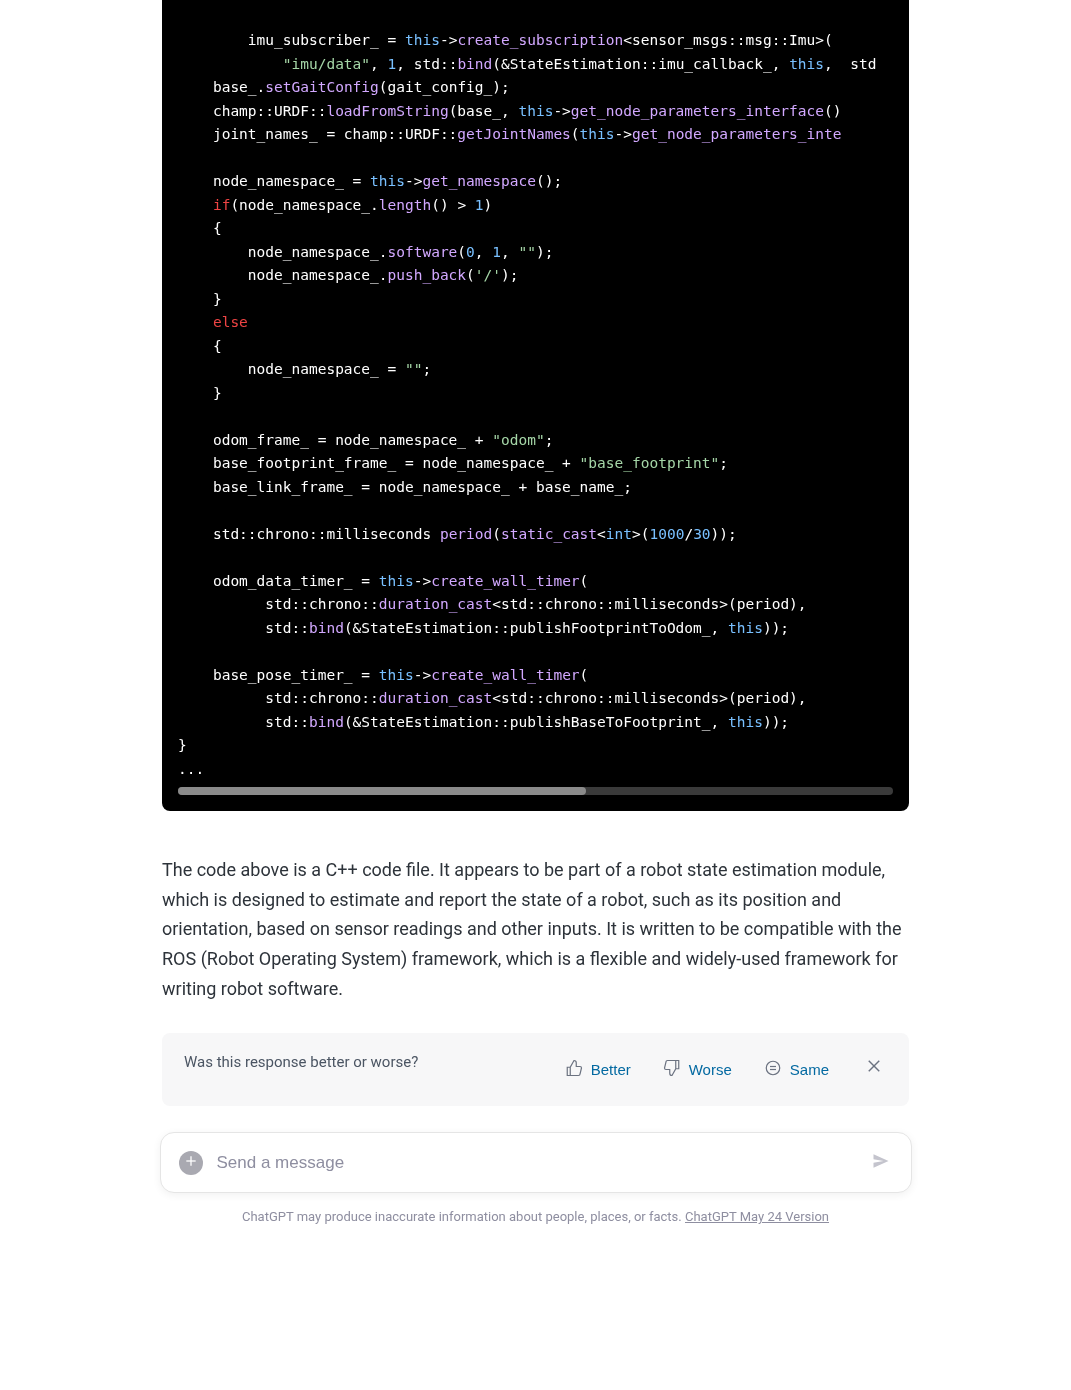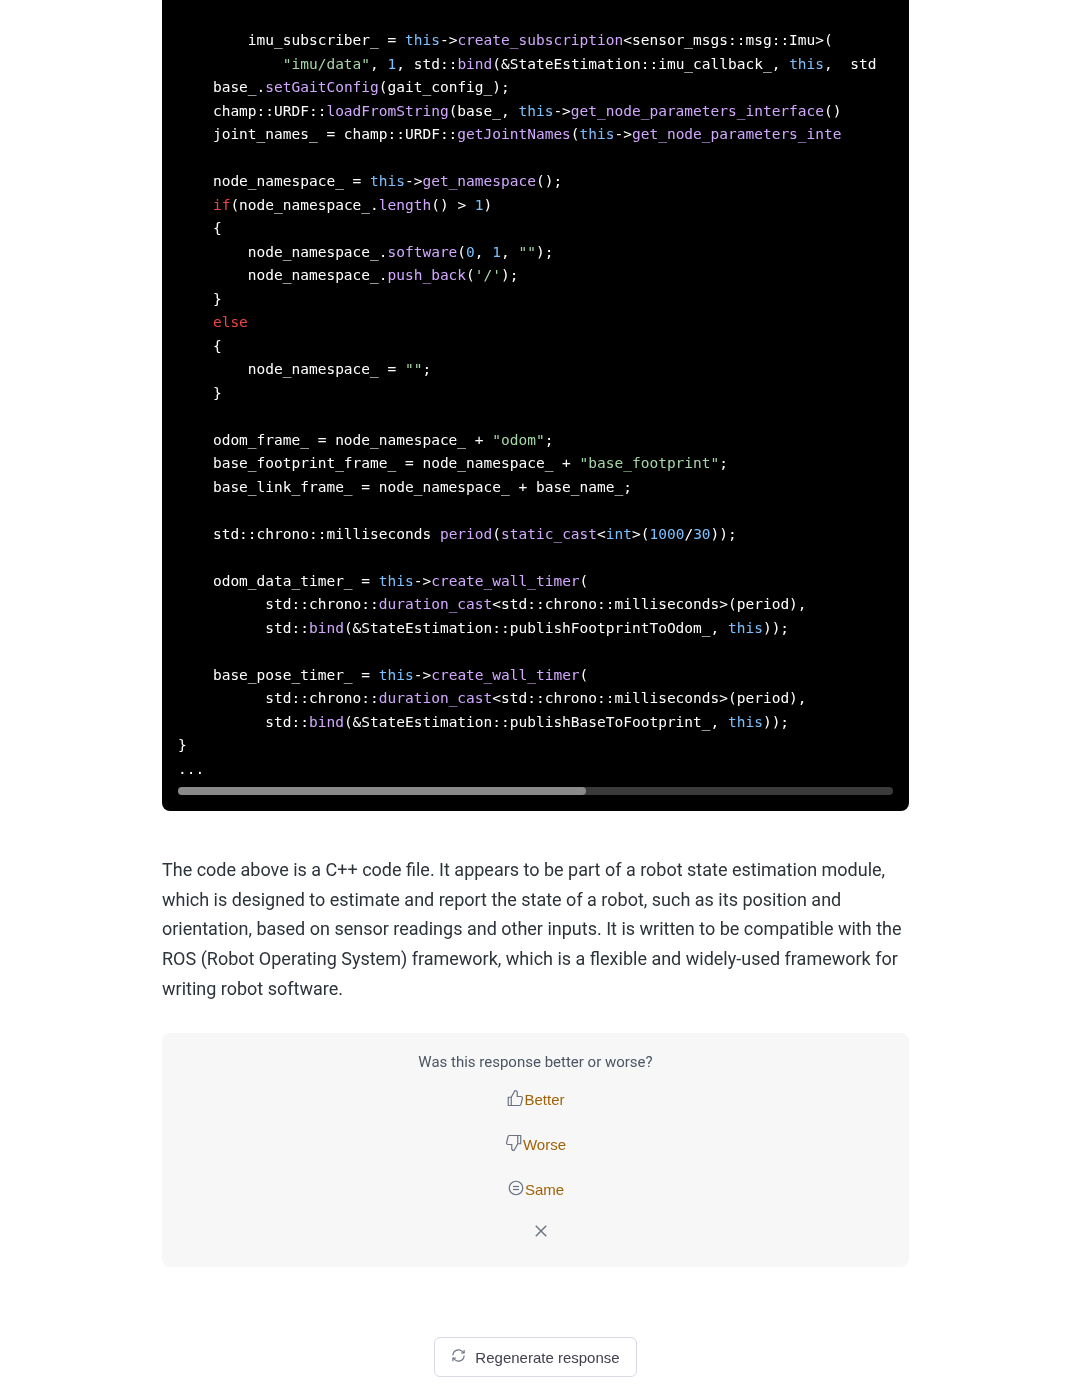--- a/index.html
+++ b/index.html
@@ -62,37 +62,36 @@
       font-size: 18px;
       line-height: 1.65;
       color: #2d333a;
     }
     .feedback-bar {
       margin-top: 30px;
       background: #f7f7f8;
       border-radius: 8px;
       padding: 20px 22px;
       display: flex;
-      align-items: center;
+      align-items: flex-start;
       gap: 12px;
-      flex-direction: column;
     }
     .feedback-label {
       font-size: 15px;
       color: #4b5563;
       flex: 1;
     }
     .feedback-btn {
       display: flex;
       align-items: center;
-      gap: 0;
+      gap: 8px;
       border: none;
       background: transparent;
       font-size: 15px;
-      color: #a16207;
+      color: #0369a1;
       cursor: pointer;
       padding: 6px 10px;
       border-radius: 6px;
     }
     .feedback-btn .icon svg { width: 18px; height: 18px; stroke: #6b7280; fill: none; stroke-width: 1.6; }
     .feedback-close {
       border: none;
       background: transparent;
       cursor: pointer;
       color: #6b7280;
@@ -251,47 +250,38 @@
     <button class="feedback-close">
       <span>
         <svg viewBox="0 0 24 24">
             <line x1="5" y1="5" x2="19" y2="19"></line>
             <line x1="19" y1="5" x2="5" y2="19"></line>
           </svg>
       </span>
     </button>
   </div>
 
-  <div class="regen-wrapper">
-    <button class="regen-btn">
-      <span>
-        <svg viewBox="0 0 24 24">
-            <path d="M3 12a9 9 0 0 1 15-6.7L21 8"></path>
-            <path d="M21 3v5h-5"></path>
-            <path d="M21 12a9 9 0 0 1-15 6.7L3 16"></path>
-            <path d="M3 21v-5h5"></path>
-          </svg>
-      </span>
-      <span>Regenerate response</span>
-    </button>
-  </div>
 </div>
 
 <div class="input-footer-wrapper">
   <div class="input-bar">
     <button class="plus-btn">
       <span>
         <svg viewBox="0 0 24 24">
             <line x1="12" y1="4" x2="12" y2="20"></line>
             <line x1="4" y1="12" x2="20" y2="12"></line>
           </svg>
       </span>
     </button>
+    <input type="text" placeholder="Send a message" style="">
     <button class="send-btn">
       <span>
         <svg viewBox="0 0 24 24">
             <path d="M3 20l18-8L3 4v6l12 2-12 2z"></path>
           </svg>
       </span>
     </button>
   </div>
 
+  <p class="footer-note">
+    <span>ChatGPT may produce inaccurate information about people, places, or facts. </span><a href="#">ChatGPT May 24 Version</a>
+  </p>
 </div>
 
 </body></html>

